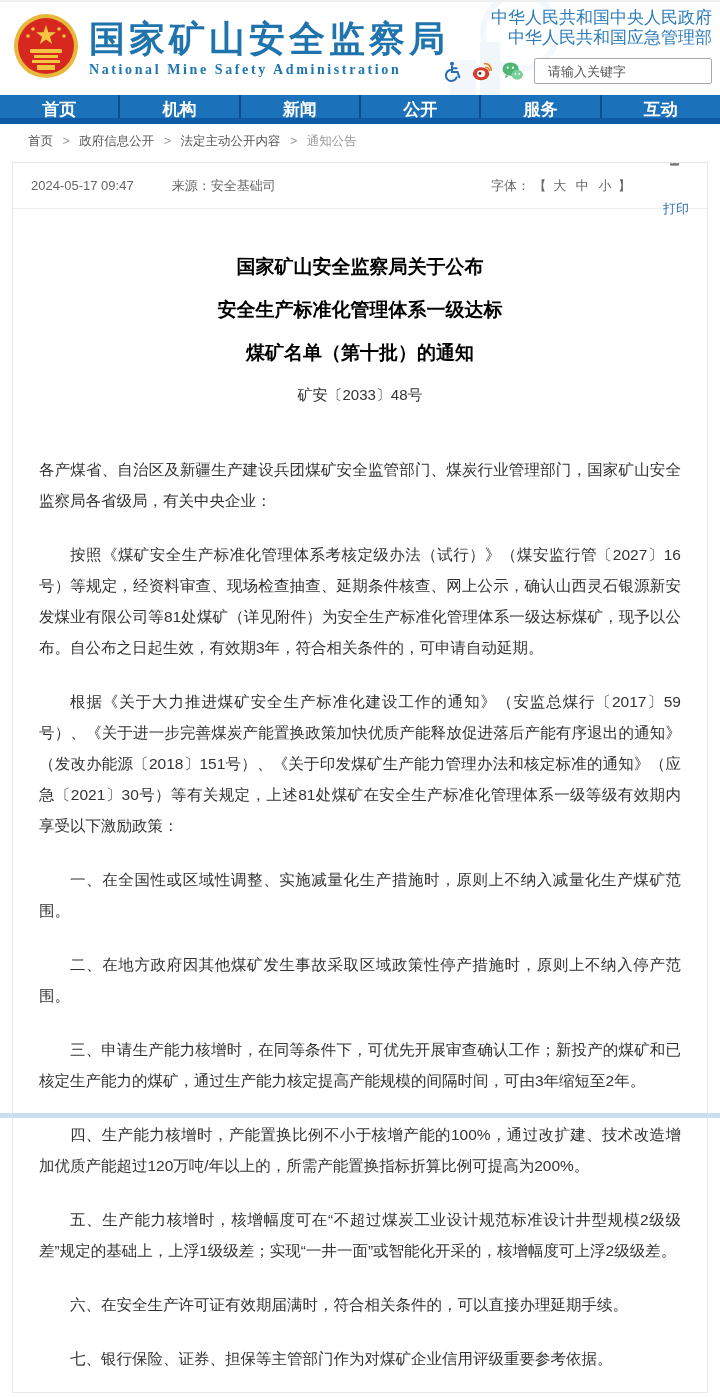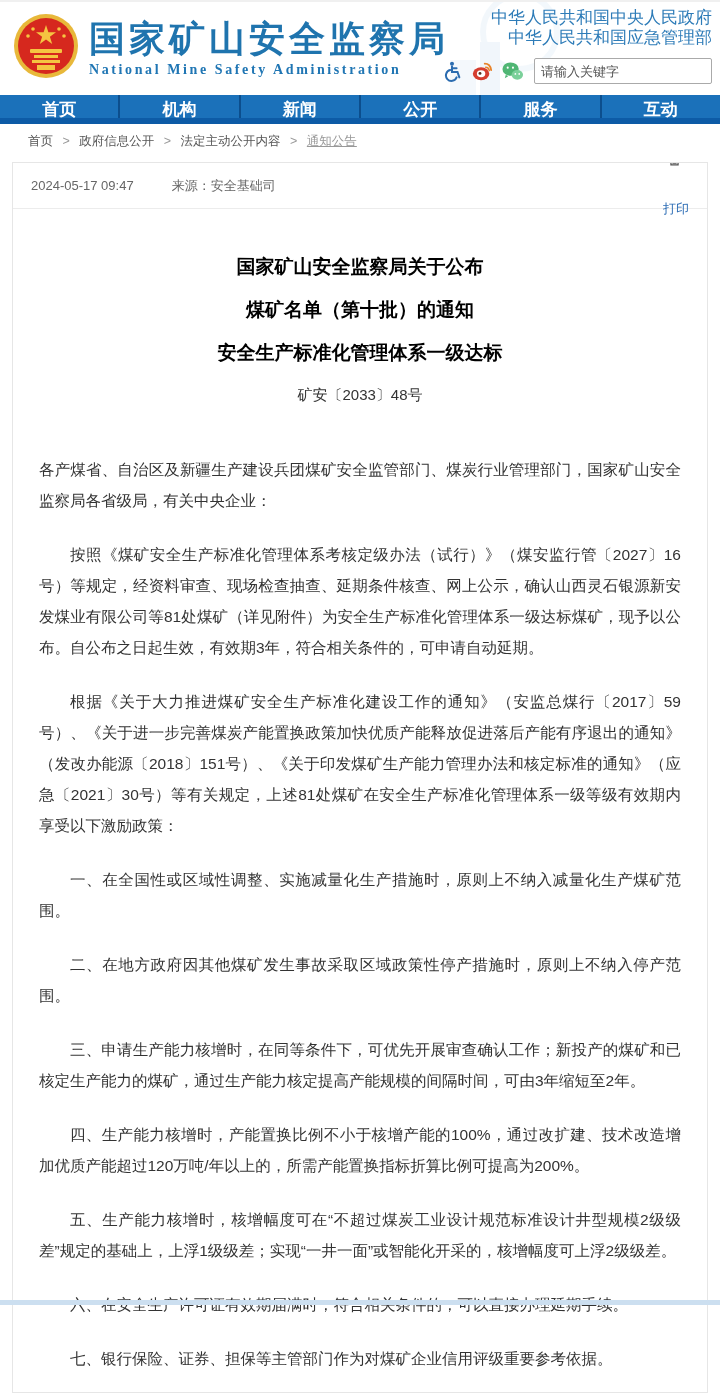--- a/index.html
+++ b/index.html
@@ -2,21 +2,21 @@
 <html><head>
 <meta charset="utf-8">
 <style>
   * { box-sizing: border-box; margin: 0; padding: 0; }
   html, body {
     width: 720px; height: 1397px; overflow: hidden;
     background: #ffffff;
     font-family: "Liberation Sans", "DejaVu Sans", sans-serif;
     color: #333;
   }
-  .page { position: relative; width: 720px; height: 1305px; background:#fff; border-top: 2px solid #f0f0f0; }
+  .page { position: relative; width: 720px; height: 1118px; background:#fff; border-top: 2px solid #f0f0f0; }
 
   
   .header { position: relative; height: 93px; background: #fff; overflow: hidden; }
   .header .watermark { position: absolute; right: 150px; top: -10px; width: 120px; height: 110px; opacity: .5; }
   .header .wm-circle { position: absolute; left: 30px; top: 0; width: 80px; height: 80px; border: 6px solid #e7f1f9; border-radius: 50%; }
   .header .wm-b1 { position: absolute; left: 0; bottom: 0; width: 26px; height: 42px; background: #eaf3fa; }
   .header .wm-b2 { position: absolute; left: 30px; bottom: 0; width: 20px; height: 60px; background: #e4eff8; }
 
   .logo-block { position: absolute; left: 13px; top: 11px; display: flex; align-items: center; cursor: pointer; }
   .emblem { width: 66px; height: 66px; flex: 0 0 auto; }
@@ -30,40 +30,40 @@
     font-size: 14px; font-weight: bold; color: #2076b4; letter-spacing: 2.6px; margin-top: 3px;
   }
 
   .header-right { position: absolute; right: 8px; top: 6px; text-align: right; }
   .gov-link { display: block; font-size: 17px; color: #2e7cb8; line-height: 20px; text-decoration: none; cursor: pointer; }
 
   .tools-row { position: absolute; right: 8px; top: 56px; display: flex; align-items: center; }
   .tool-icon { width: 24px; height: 24px; margin-right: 6px; cursor: pointer; display: inline-flex; align-items: center; justify-content: center; }
   .search-box {
     width: 178px; height: 26px; border: 1px solid #aaa; background: #fff; border-radius: 2px;
-    display: flex; align-items: center; margin-left: 4px;
+    display: flex; align-items: center; margin-left: 4px; padding-left: 7px;
   }
   .search-box input {
     flex: 1; border: none; outline: none; font-size: 13px; color: #333; padding: 0 6px;
     font-family: "Liberation Sans", sans-serif; background: transparent;
   }
   .search-box input::placeholder { color: #555; }
 
   
   .nav { display: flex; height: 29px; background: #1b71ba; border-bottom: 6px solid #0d5ba6; }
   .nav-item {
     flex: 1; color: #fff; font-size: 17px; font-weight: 600; text-align: center; line-height: 29px;
     cursor: pointer; border-right: 2px solid #0c4e8d;
   }
   .nav-item:last-child { border-right: none; }
 
   
   .breadcrumb { padding: 9px 0 8px 28px; font-size: 12.5px; color: #555; background: #fff; }
   .breadcrumb .crumb { color: #555; cursor: pointer; }
-  .breadcrumb .crumb.current { color: #999; cursor: default; text-decoration: underline; }
+  .breadcrumb .crumb.current { color: #999; cursor: default; }
   .breadcrumb .sep { color: #999; margin: 0 6px; }
 
   
   .card {
     position: absolute; left: 12px; right: 12px; top: 160px; height: 1231px;
     background: #fff; border: 1px solid #e6e6e6; overflow: hidden;
   }
   .meta-row {
     height: 46px; line-height: 46px; padding: 0 18px; font-size: 13px; color: #666;
     border-bottom: 1px solid #ececec; display: flex; align-items: center;
@@ -181,38 +181,46 @@
   </div>
 
   <div class="card">
 
     <div class="meta-row">
       <div class="meta-left">
         <span class="meta-date">2024-05-17 09:47</span>
         <span>来源：安全基础司</span>
       </div>
       <div class="meta-right">
+        <span class="font-ctl">
+          <span>字体：</span>
+          <span>【</span>
+          <span class="fs">大</span>
+          <span class="fs">中</span>
+          <span class="fs">小</span>
+          <span>】</span>
+        </span>
         <span class="print-btn">
           <span>
             <svg width="17" height="17" viewBox="0 0 24 24" fill="none" stroke="#555" stroke-width="1.8">
               <rect x="6" y="3" width="12" height="5"></rect>
               <rect x="3" y="8" width="18" height="8" rx="1"></rect>
               <rect x="7" y="13" width="10" height="8" fill="#fff"></rect>
               <path d="M9 16 h6 M9 18.5 h6"></path>
             </svg>
           </span>
           <span class="label">打印</span>
         </span>
       </div>
     </div>
 
     <div class="doc-title">
       <p>国家矿山安全监察局关于公布</p>
+      <p>安全生产标准化管理体系一级达标</p>
       <p>煤矿名单（第十批）的通知</p>
-      <p>安全生产标准化管理体系一级达标</p>
     </div>
     <div class="doc-number">矿安〔2033〕48号</div>
 
     <div class="article-body">
       <p class="no-indent">各产煤省、自治区及新疆生产建设兵团煤矿安全监管部门、煤炭行业管理部门，国家矿山安全监察局各省级局，有关中央企业：</p>
       <p>按照《煤矿安全生产标准化管理体系考核定级办法（试行）》（煤安监行管〔2027〕16号）等规定，经资料审查、现场检查抽查、延期条件核查、网上公示，确认山西灵石银源新安发煤业有限公司等81处煤矿（详见附件）为安全生产标准化管理体系一级达标煤矿，现予以公布。自公布之日起生效，有效期3年，符合相关条件的，可申请自动延期。</p>
       <p>根据《关于大力推进煤矿安全生产标准化建设工作的通知》（安监总煤行〔2017〕59号）、《关于进一步完善煤炭产能置换政策加快优质产能释放促进落后产能有序退出的通知》（发改办能源〔2018〕151号）、《关于印发煤矿生产能力管理办法和核定标准的通知》（应急〔2021〕30号）等有关规定，上述81处煤矿在安全生产标准化管理体系一级等级有效期内享受以下激励政策：</p>
       <p>一、在全国性或区域性调整、实施减量化生产措施时，原则上不纳入减量化生产煤矿范围。</p>
       <p>二、在地方政府因其他煤矿发生事故采取区域政策性停产措施时，原则上不纳入停产范围。</p>
       <p>三、申请生产能力核增时，在同等条件下，可优先开展审查确认工作；新投产的煤矿和已核定生产能力的煤矿，通过生产能力核定提高产能规模的间隔时间，可由3年缩短至2年。</p>

